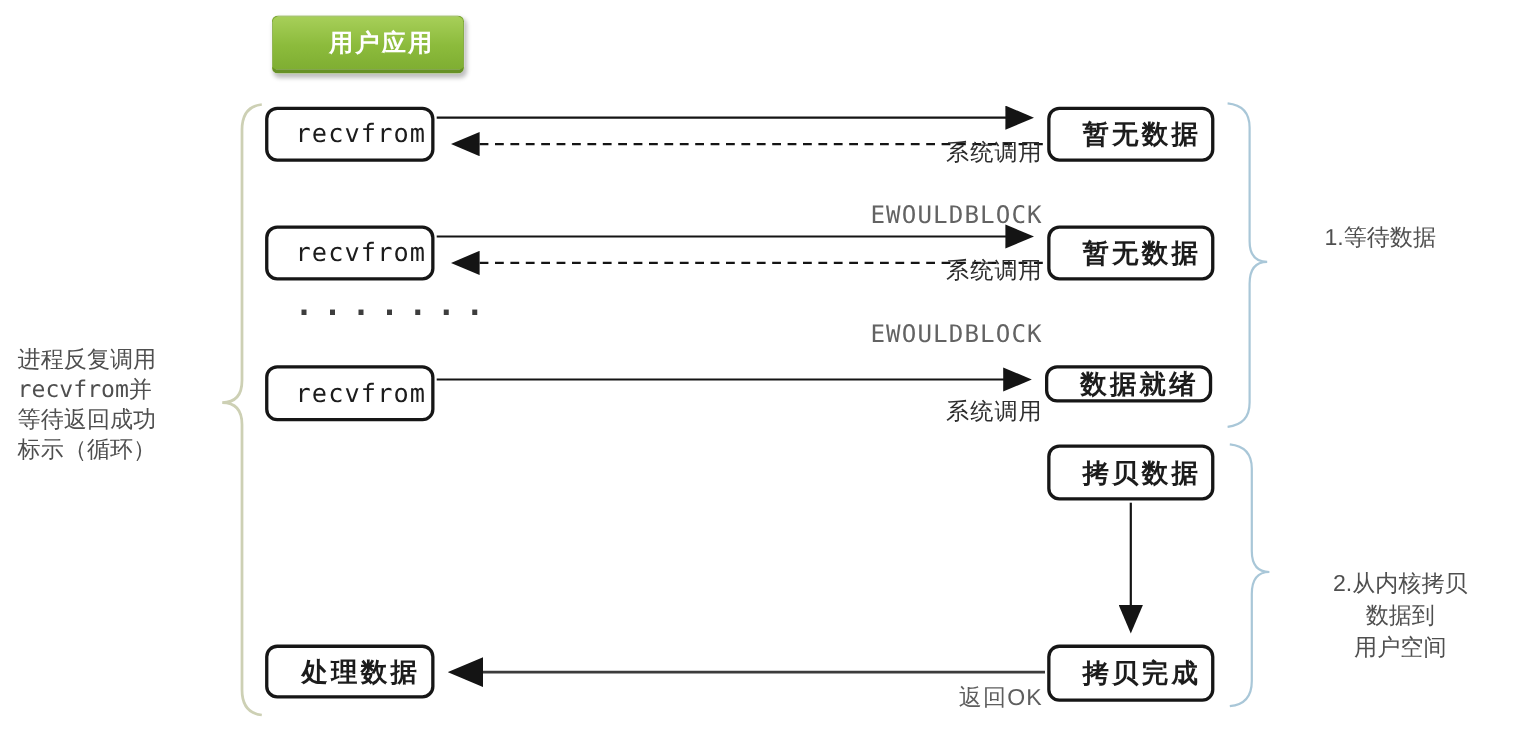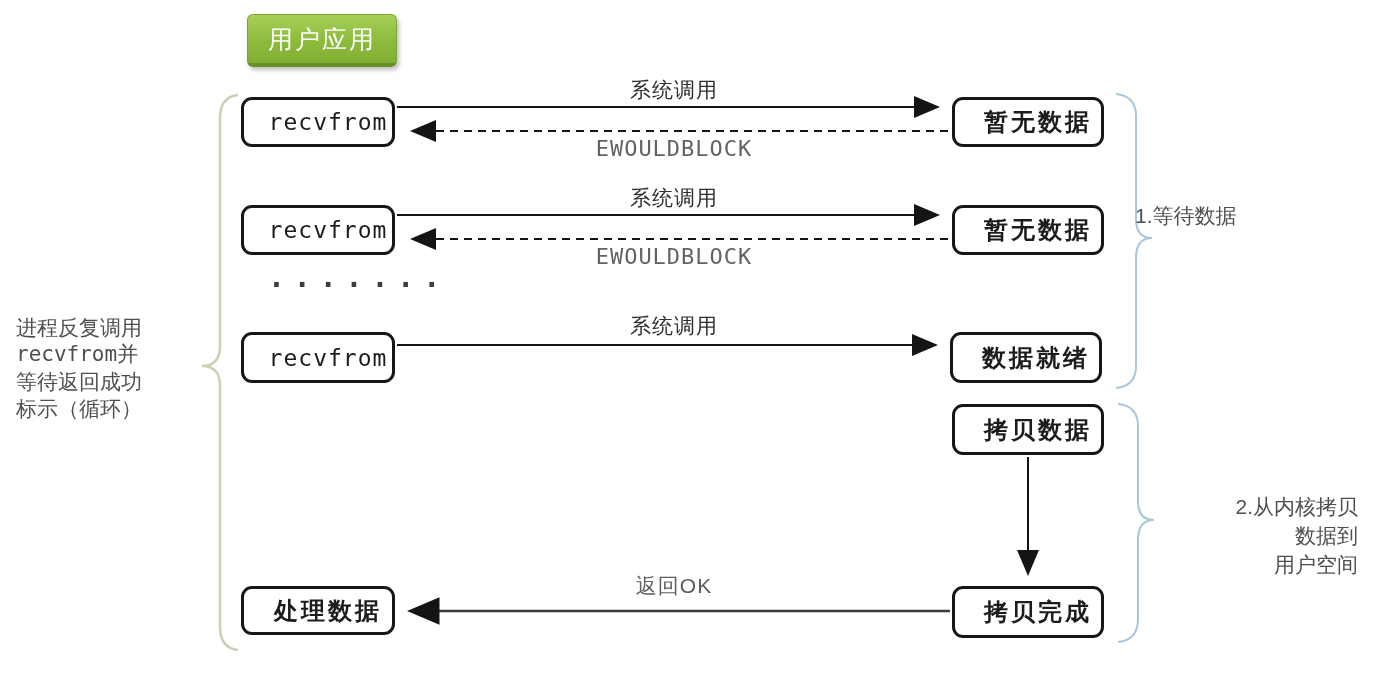--- a/index.html
+++ b/index.html
@@ -7,22 +7,23 @@
     position:relative;
     width:1396px;height:681px;
     background:#ffffff;
     font-family:"Liberation Sans","DejaVu Sans",sans-serif;
     overflow:hidden;
   }
   .connectors{position:absolute;left:0;top:0;width:1396px;height:681px;pointer-events:none;}
 
   .hdr{
     position:absolute;display:flex;align-items:center;justify-content:center;
-    color:#ffffff;font-size:25px;font-weight:normal;letter-spacing:2px;
+    color:#ffffff;font-size:22px;font-weight:bold;letter-spacing:2px;
     border-radius:6px;
+    padding-left:25px;
   }
   .hdr-user{
     left:247px;top:14px;width:148px;height:48px;
     background:linear-gradient(to bottom,#a7cf59 0%,#8cbb3c 55%,#7fae32 100%);
     border:1px solid #7aa531;border-bottom:4px solid #679126;
     box-shadow:2px 3px 4px rgba(0,0,0,0.25);
   }
   .hdr-kernel{
     left:952px;top:13px;width:152px;height:47px;
     background:linear-gradient(to bottom,#47bcd9 0%,#2aa3c4 55%,#1e93b5 100%);
@@ -38,46 +39,46 @@
   }
   .node.mono{font-family:"DejaVu Sans Mono","Liberation Mono",monospace;font-size:23px;letter-spacing:1px;}
   .node.cjk{font-weight:600;letter-spacing:3px;}
 
   .n-recv1{left:241px;top:97px;width:154px;height:50px;}
   .n-recv2{left:241px;top:205px;width:154px;height:50px;}
   .n-recv3{left:241px;top:332px;width:154px;height:51px;}
   .n-process{left:241px;top:586px;width:154px;height:49px;}
   .n-nodata1{left:952px;top:97px;width:152px;height:50px;}
   .n-nodata2{left:952px;top:205px;width:152px;height:50px;}
-  .n-ready{left:950px;top:332px;width:152px;height:51px;}
+  .n-ready{left:950px;top:332px;width:152px;height:34px;}
   .n-copydata{left:952px;top:404px;width:152px;height:51px;}
   .n-copydone{left:952px;top:586px;width:152px;height:52px;}
 
   .arrow-label{
-    position:absolute;left:400px;width:548px;text-align:center;
-    font-size:21px;color:#2e2e2e;letter-spacing:1px;
+    position:absolute;left:400px;width:548px;text-align:right;
+    font-size:21px;color:#2e2e2e;letter-spacing:1px;margin-top:48px;
   }
   .lbl-call1{top:76px;}
   .lbl-ret1{top:136px;font-family:"DejaVu Sans Mono","Liberation Mono",monospace;color:#636363;font-size:22px;}
   .lbl-call2{top:184px;}
   .lbl-ret2{top:244px;font-family:"DejaVu Sans Mono","Liberation Mono",monospace;color:#636363;font-size:22px;}
   .lbl-call3{top:312px;}
   .lbl-returnok{top:572px;color:#5e5e5e;}
 
   .dots{
     position:absolute;left:268px;top:268px;width:130px;
     font-size:28px;font-weight:bold;color:#3d3d3d;letter-spacing:9px;
     font-family:"DejaVu Sans Mono","Liberation Mono",monospace;
   }
 
   .side-note{position:absolute;color:#4f4f4f;font-size:21px;}
   .note-left{left:16px;top:314px;width:192px;line-height:27px;text-align:left;}
   .note-left .mono-inline{font-family:"DejaVu Sans Mono","Liberation Mono",monospace;}
-  .note-right1{left:1135px;top:202px;width:180px;}
-  .note-right2{left:1188px;top:492px;width:170px;text-align:right;line-height:29px;}
+  .note-right1{left:1204px;top:202px;width:180px;}
+  .note-right2{left:1188px;top:516px;width:170px;text-align:center;line-height:29px;}
 </style>
 </head>
 <body>
 
 <div class="canvas">
 
   <svg class="connectors" viewBox="0 0 1396 681">
     <defs>
       <marker id="ah" markerWidth="13" markerHeight="11" refX="11" refY="5.5" orient="auto">
         <path d="M0,0 L13,5.5 L0,11 z" fill="#141414"></path>

